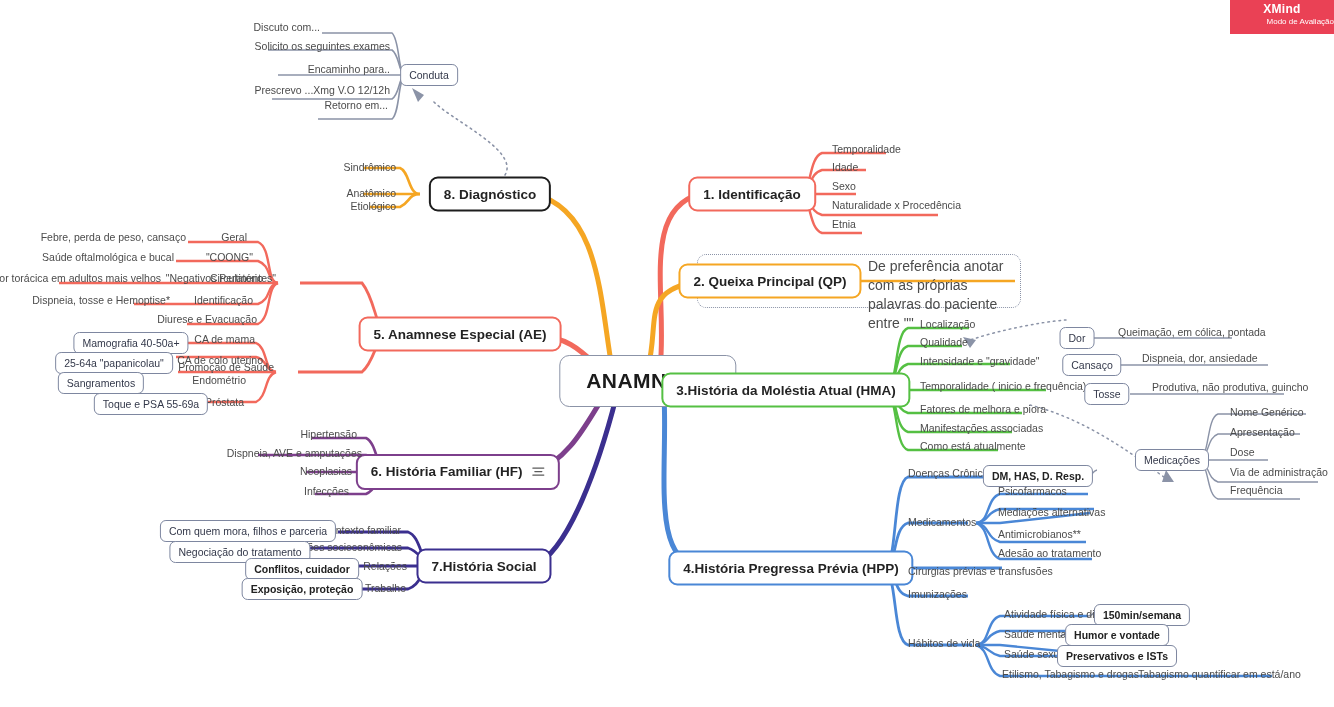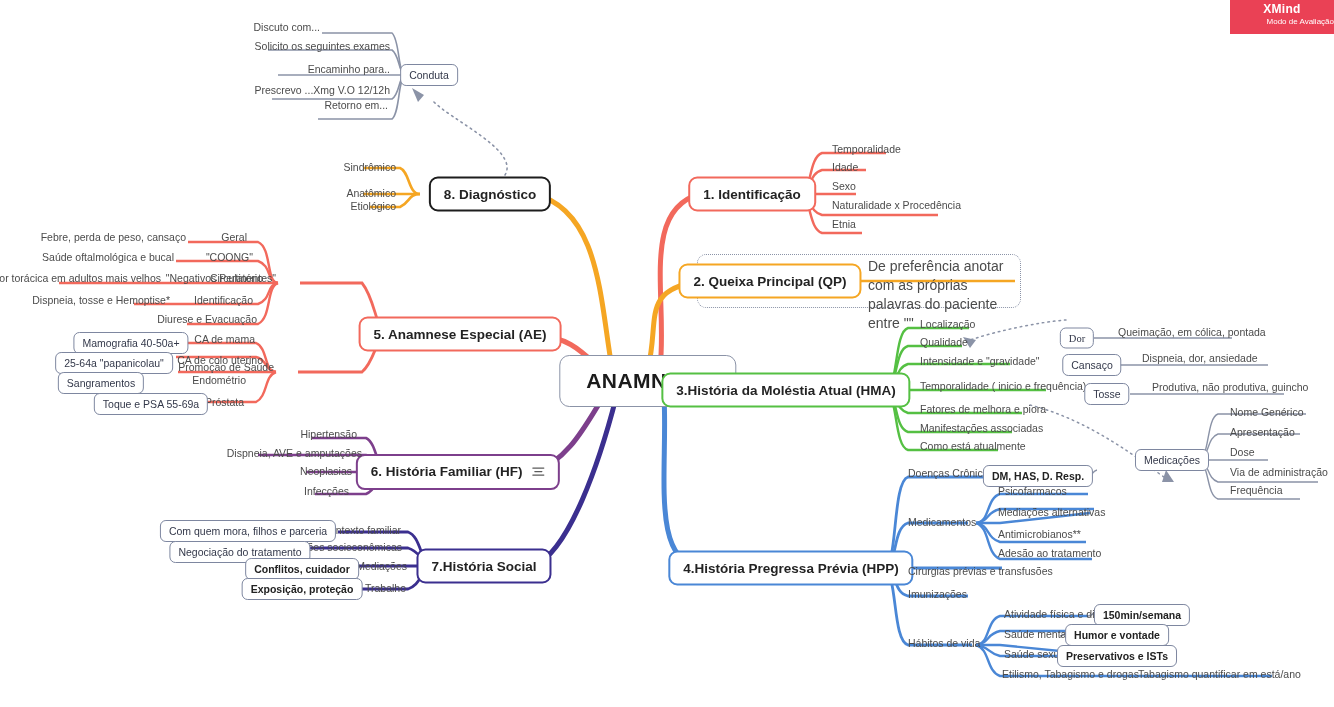--- a/index.html
+++ b/index.html
@@ -276,21 +276,21 @@
     </span>
   </div>
   <div class="node sub" style="left:359px;top:428px;transform:translateX(-100%);">Hipertensão</div>
   <div class="node sub" style="left:364px;top:447px;transform:translateX(-100%);">Dispneia, AVE e amputações</div>
   <div class="node sub" style="left:354px;top:465px;transform:translateX(-100%);">Neoplasias</div>
   <div class="node sub" style="left:351px;top:485px;transform:translateX(-100%);">Infecções</div>
 
   <div class="node main indigo ctr" style="left:484px;top:566px;">7.História Social</div>
   <div class="node sub" style="left:403px;top:524px;transform:translateX(-100%);">Contexto familiar</div>
   <div class="node sub" style="left:404px;top:541px;transform:translateX(-100%);">Condições socieconômicas</div>
-  <div class="node sub" style="left:409px;top:560px;transform:translateX(-100%);">Mediações</div>
+  <div class="node sub" style="left:409px;top:560px;transform:translateX(-100%);">Relações</div>
   <div class="node sub" style="left:408px;top:582px;transform:translateX(-100%);">Trabalho</div>
 
   <div class="node boxed ctr" style="left:248px;top:531px;">Com quem mora, filhos e parceria</div>
   <div class="node boxed ctr" style="left:240px;top:552px;">Negociação do tratamento</div>
   <div class="node boxed strong ctr" style="left:302px;top:569px;">Conflitos, cuidador</div>
   <div class="node boxed strong ctr" style="left:302px;top:589px;">Exposição, proteção</div>
 
   <div class="node main red ctr" style="left:752px;top:194px;">1. Identificação</div>
   <div class="node sub" style="left:830px;top:143px;">Temporalidade</div>
   <div class="node sub" style="left:830px;top:161px;">Idade</div>
@@ -304,21 +304,21 @@
 
   <div class="node main green ctr" style="left:786px;top:390px;">3.História da Moléstia Atual (HMA)</div>
   <div class="node sub" style="left:918px;top:318px;">Localização</div>
   <div class="node sub" style="left:918px;top:336px;">Qualidade</div>
   <div class="node sub" style="left:918px;top:355px;">Intensidade e "gravidade"</div>
   <div class="node sub" style="left:918px;top:380px;">Temporalidade ( inicio e frequência)</div>
   <div class="node sub" style="left:918px;top:403px;">Fatores de melhora e piora</div>
   <div class="node sub" style="left:918px;top:422px;">Manifestações associadas</div>
   <div class="node sub" style="left:918px;top:440px;">Como está atualmente</div>
 
-  <div class="node boxed ctr" style="left:1077px;top:338px;font-family:Liberation Serif, serif;">Dor</div>
+  <div class="node boxed ctr" style="left:1077px;top:338px;">Dor</div>
   <div class="node boxed ctr" style="left:1092px;top:365px;">Cansaço</div>
   <div class="node boxed ctr" style="left:1107px;top:394px;">Tosse</div>
   <div class="node sub" style="left:1116px;top:326px;">Queimação, em cólica, pontada</div>
   <div class="node sub" style="left:1140px;top:352px;">Dispneia, dor, ansiedade</div>
   <div class="node sub" style="left:1150px;top:381px;">Produtiva, não produtiva, guincho</div>
 
   <div class="node boxed ctr" style="left:1172px;top:460px;">Medicações</div>
   <div class="node sub" style="left:1228px;top:406px;">Nome Genérico</div>
   <div class="node sub" style="left:1228px;top:426px;">Apresentação</div>
   <div class="node sub" style="left:1228px;top:446px;">Dose</div>

